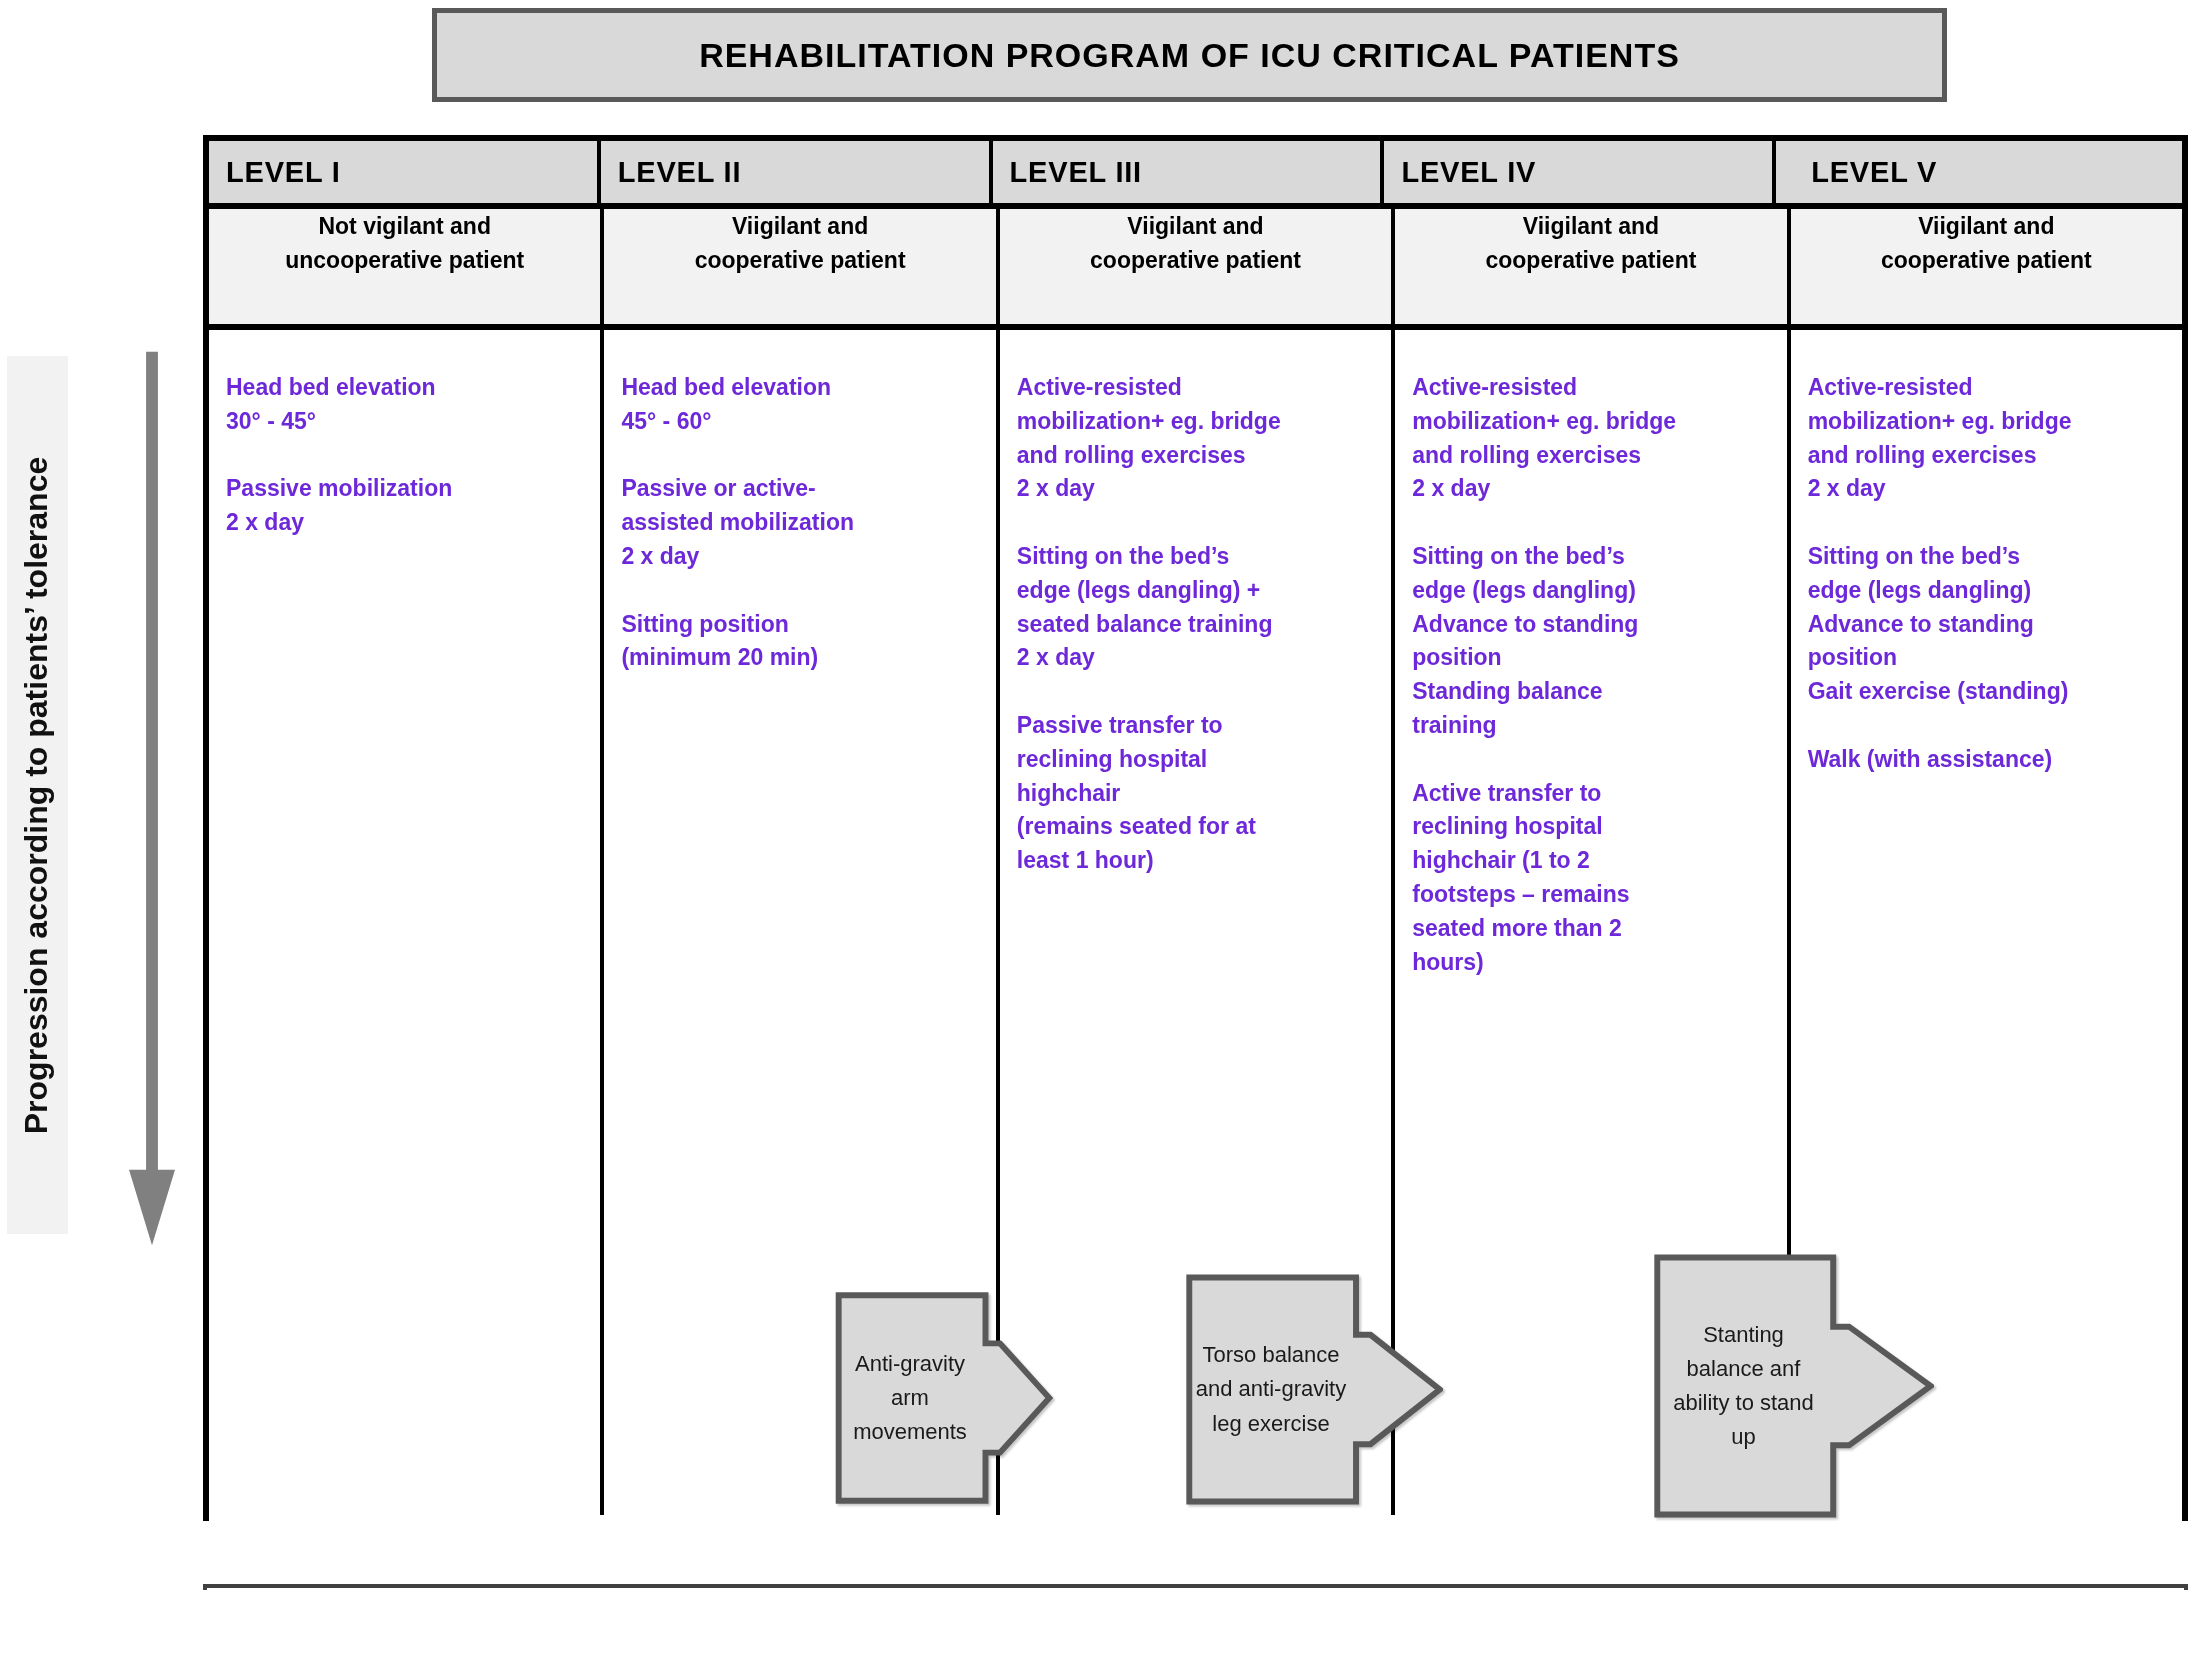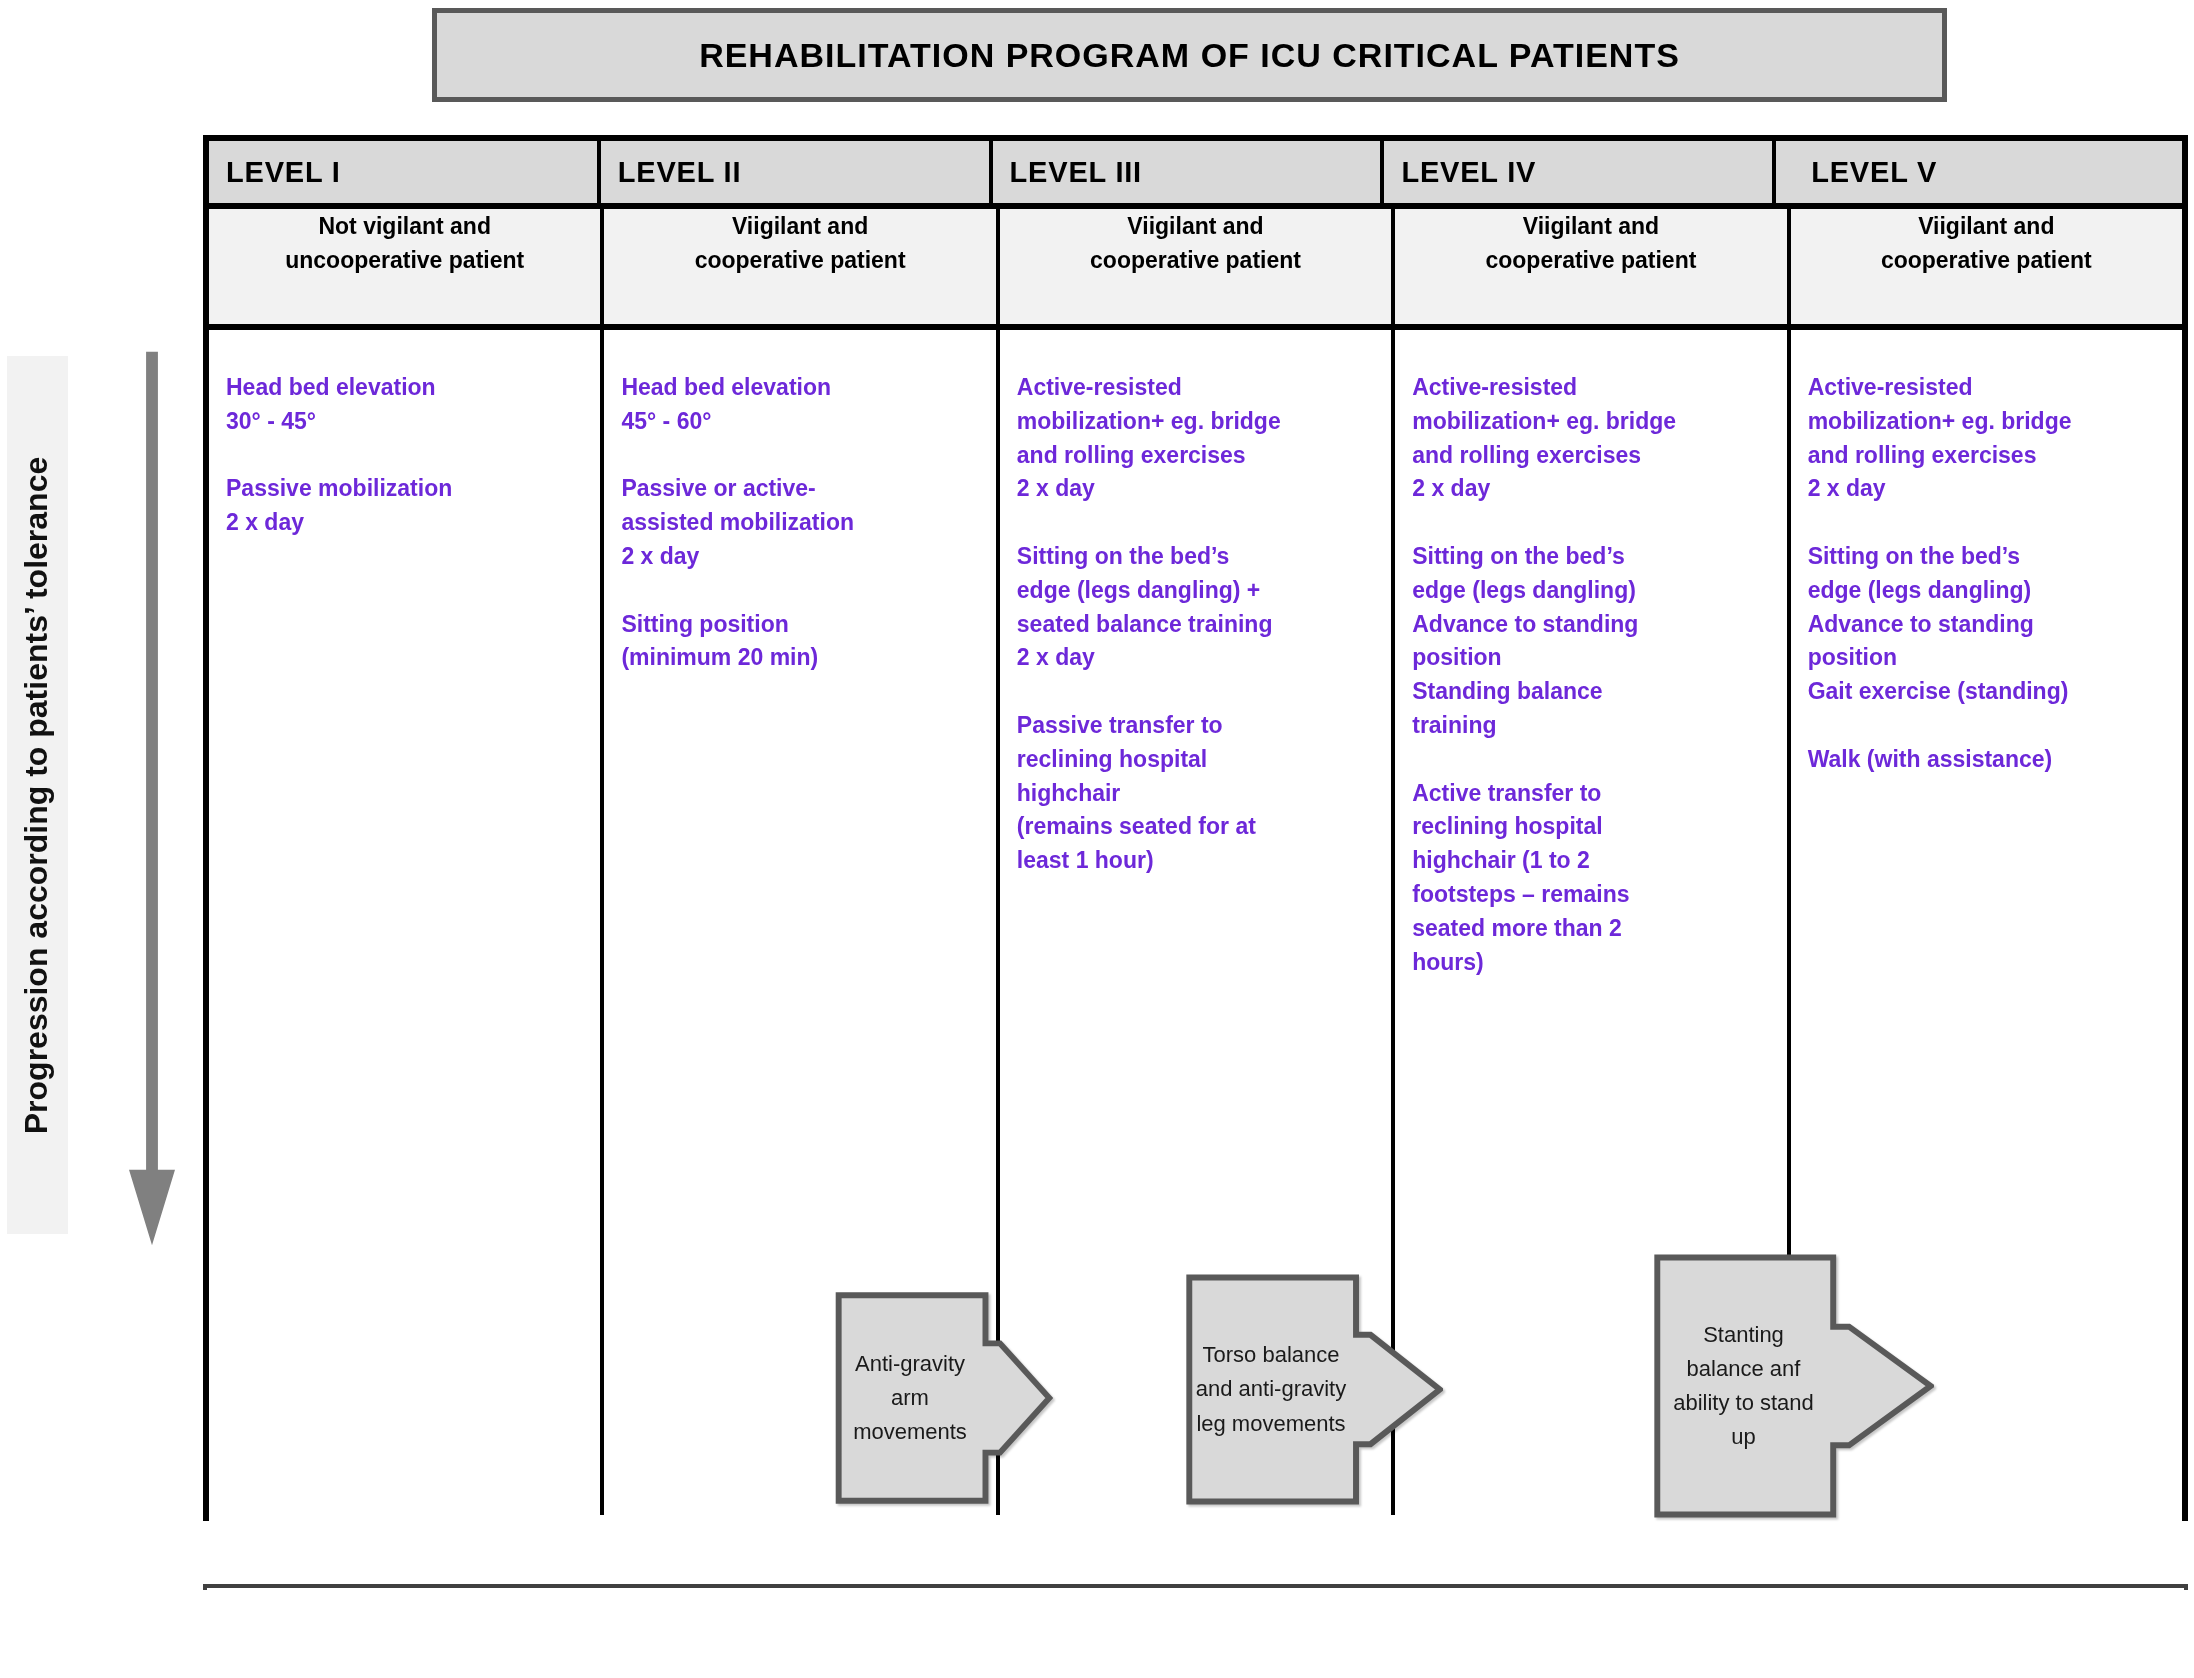--- a/index.html
+++ b/index.html
@@ -335,21 +335,21 @@
 arm
 movements</div>
   </div>
 
   <div class="callout" style="left:1186px; top:1274px; width:257px; height:231px;">
     <svg width="257" height="231" viewBox="0 0 390 350" xmlns="http://www.w3.org/2000/svg">
       <polygon points="5,5 258,5 258,92 280,92 385,175 280,258 258,258 258,345 5,345" fill="#d9d9d9" stroke="#595959" stroke-width="9" stroke-linejoin="miter"></polygon>
     </svg>
     <div class="ctext" style="width:170px; height:231px; padding:0 9.2px;">Torso balance
 and anti-gravity
-leg movements</div>
+leg exercise</div>
   </div>
 
   <div class="callout" style="left:1654px; top:1254px; width:280px; height:264px;">
     <svg width="280" height="264" viewBox="0 0 425 400" xmlns="http://www.w3.org/2000/svg">
       <polygon points="5,5 272,5 272,110 296,110 420,200 296,290 272,290 272,395 5,395" fill="#d9d9d9" stroke="#595959" stroke-width="9" stroke-linejoin="miter"></polygon>
     </svg>
     <div class="ctext" style="width:179px; height:264px; padding:0 6px;">Stanting
 balance anf
 ability to stand
 up</div>

